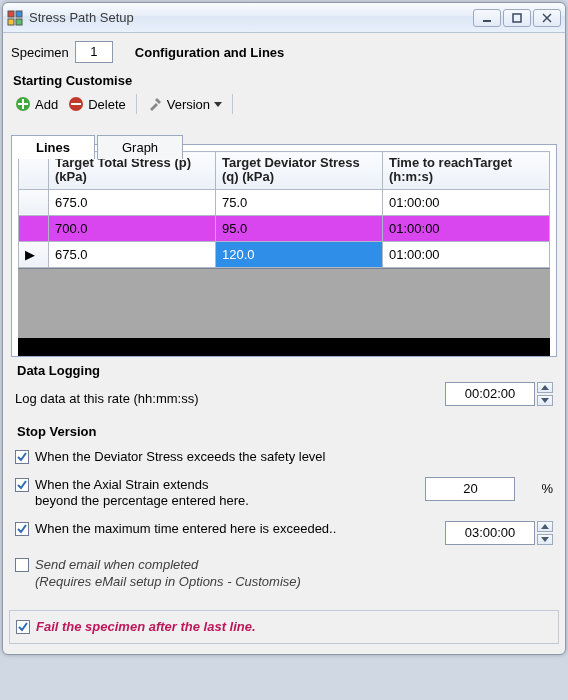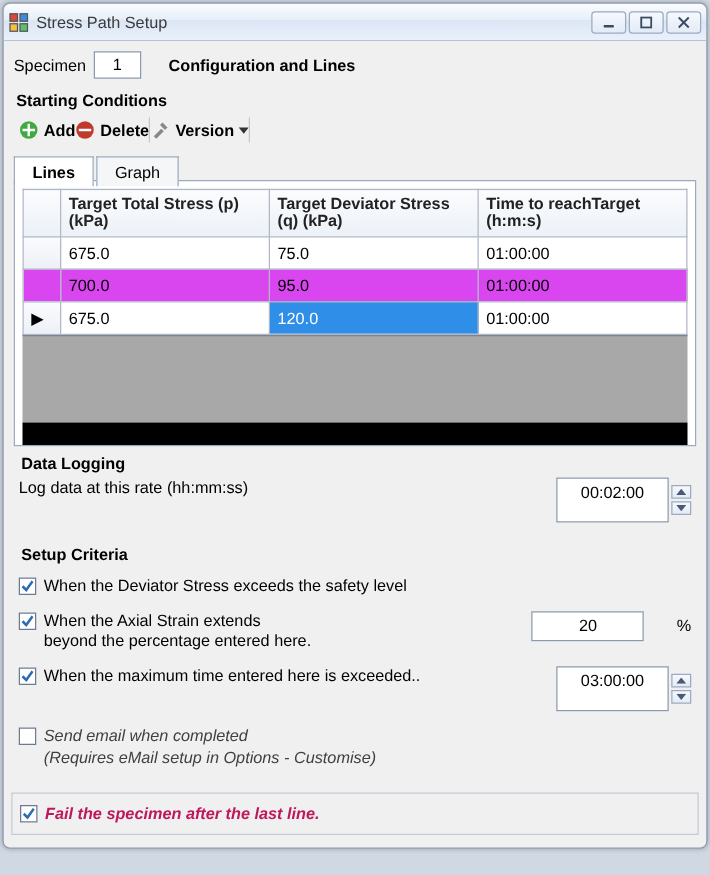--- a/index.html
+++ b/index.html
@@ -15,45 +15,45 @@
   .winbtn svg { display:block; }
 
   .client { padding: 6px 8px 10px 8px; }
 
   .row1 { display: flex; align-items: center; gap: 6px; padding: 2px 0 6px 0; }
   .numbox { width: 38px; height: 22px; border: 1px solid #8a99ad; background: #fff; text-align: center; line-height: 20px; }
   .confrow { font-weight: bold; margin-left: 16px; }
 
   .section-title { font-weight: bold; padding: 4px 0 4px 2px; }
 
-  .toolbar { display: flex; align-items: center; padding: 2px 0 6px 4px; font-weight: bold; }
+  .toolbar { display: flex; align-items: center; gap: 10px; padding: 2px 0 6px 4px; }
   .tbtn { display: flex; align-items: center; gap: 4px; cursor: default; }
   .tbtn .ticon { width: 16px; height: 16px; }
   .sep { width:1px; height:20px; background:#c0c7d2; }
 
   .tabs { display: flex; }
-  .tab { padding: 4px 14px; border: 1px solid #9caac0; border-bottom: none; background: #f5f6f8; margin-right: 2px; cursor: default; position: relative; top: 5px; }
+  .tab { padding: 4px 24px; border: 1px solid #9caac0; border-bottom: none; background: #f5f6f8; margin-right: 2px; cursor: default; position: relative; top: 15px; }
   .tab.active { background: #fff; font-weight: bold; z-index: 2; }
 
   .gridbox { border: 1px solid #9caac0; background: #fff; padding: 6px 6px 0 6px; }
   table.grid { width: 100%; border-collapse: collapse; table-layout: fixed; }
   table.grid th, table.grid td { border: 1px solid #b0b8c6; padding: 4px 6px; text-align: left; vertical-align: middle; height: 26px; }
   table.grid th { background: linear-gradient(#fbfcfe,#ecf1f8); font-weight: bold; color: #222; font-size: 13px; line-height: 1.1; }
   col.rowhead { width: 30px; }
   td.rowhead, th.rowhead { background: linear-gradient(#fafbfd,#edf1f7); text-align:center; }
   tr.altrow td { background: #d946ef; }
   td.selcell { background: #2f8ee8; color: #fff; }
   .gridfoot { height: 70px; background: #a8a8a8; border-top: 1px solid #7c8494; }
   .gridbar  { height: 18px; background: #000; }
 
   .datalog { padding: 2px 4px 0 4px; }
-  .logrow { display:flex; align-items:flex-start; }
+  .logrow { display:flex; align-items:flex-end; }
   .logrow .lbl { flex:1; }
   .spinner { display: flex; align-items: center; }
-  .spinbox { width: 90px; height: 36px; border: 1px solid #8a99ad; background:#fff; text-align:center; line-height:22px; }
+  .spinbox { width: 90px; height: 24px; border: 1px solid #8a99ad; background:#fff; text-align:center; line-height:22px; }
   .spinbtns { display:flex; flex-direction:column; margin-left:2px; }
   .spinbtn { width:16px; height:11px; border:1px solid #9caac0; background:linear-gradient(#f6f9fe,#e3ebf6); display:flex; align-items:center; justify-content:center; }
   .spinbtn + .spinbtn { margin-top:2px; }
 
   .stop { padding: 14px 4px 0 4px; }
   .chkrow { display:flex; align-items:flex-start; gap:6px; padding: 6px 0; }
   .chk { width:14px; height:14px; border:1px solid #6d7b90; background:#fff; display:flex; align-items:center; justify-content:center; margin-top:1px; }
   .chk.on svg { display:block; }
   .chk svg { display:none; width:10px; height:10px; }
   .chktext { flex:1; line-height:1.25; }
@@ -100,21 +100,21 @@
   </div>
 
   <div class="client">
 
     <div class="row1">
       <span>Specimen</span>
       <div class="numbox">1</div>
       <span class="confrow">Configuration and Lines</span>
     </div>
 
-    <div class="section-title">Starting Conditions</div>
+    <div class="section-title">Starting Customise</div>
 
     <div class="toolbar">
       <div class="tbtn">
         <svg class="ticon" viewBox="0 0 16 16">
             <circle cx="8" cy="8" r="7" fill="#3faa3f"></circle>
             <rect x="7" y="3" width="2" height="10" fill="#fff"></rect>
             <rect x="3" y="7" width="10" height="2" fill="#fff"></rect>
           </svg>
         <span>Add</span>
       </div>
@@ -201,21 +201,21 @@
                 <svg width="8" height="5">
                   <polygon points="0,0 8,0 4,5" fill="#4a5a72"></polygon>
                 </svg>
               </div>
           </div>
         </div>
       </div>
     </div>
 
     <div class="stop">
-      <div class="section-title">Setup Criteria</div>
+      <div class="section-title">Stop Version</div>
 
       <div class="chkrow">
         <div class="chk on">
             <svg viewBox="0 0 10 10">
               <polyline points="1,5 4,8 9,1" fill="none" stroke="#2d6db3" stroke-width="2"></polyline>
             </svg>
           </div>
         <div class="chktext">When the Deviator Stress exceeds the safety level</div>
       </div>
 

